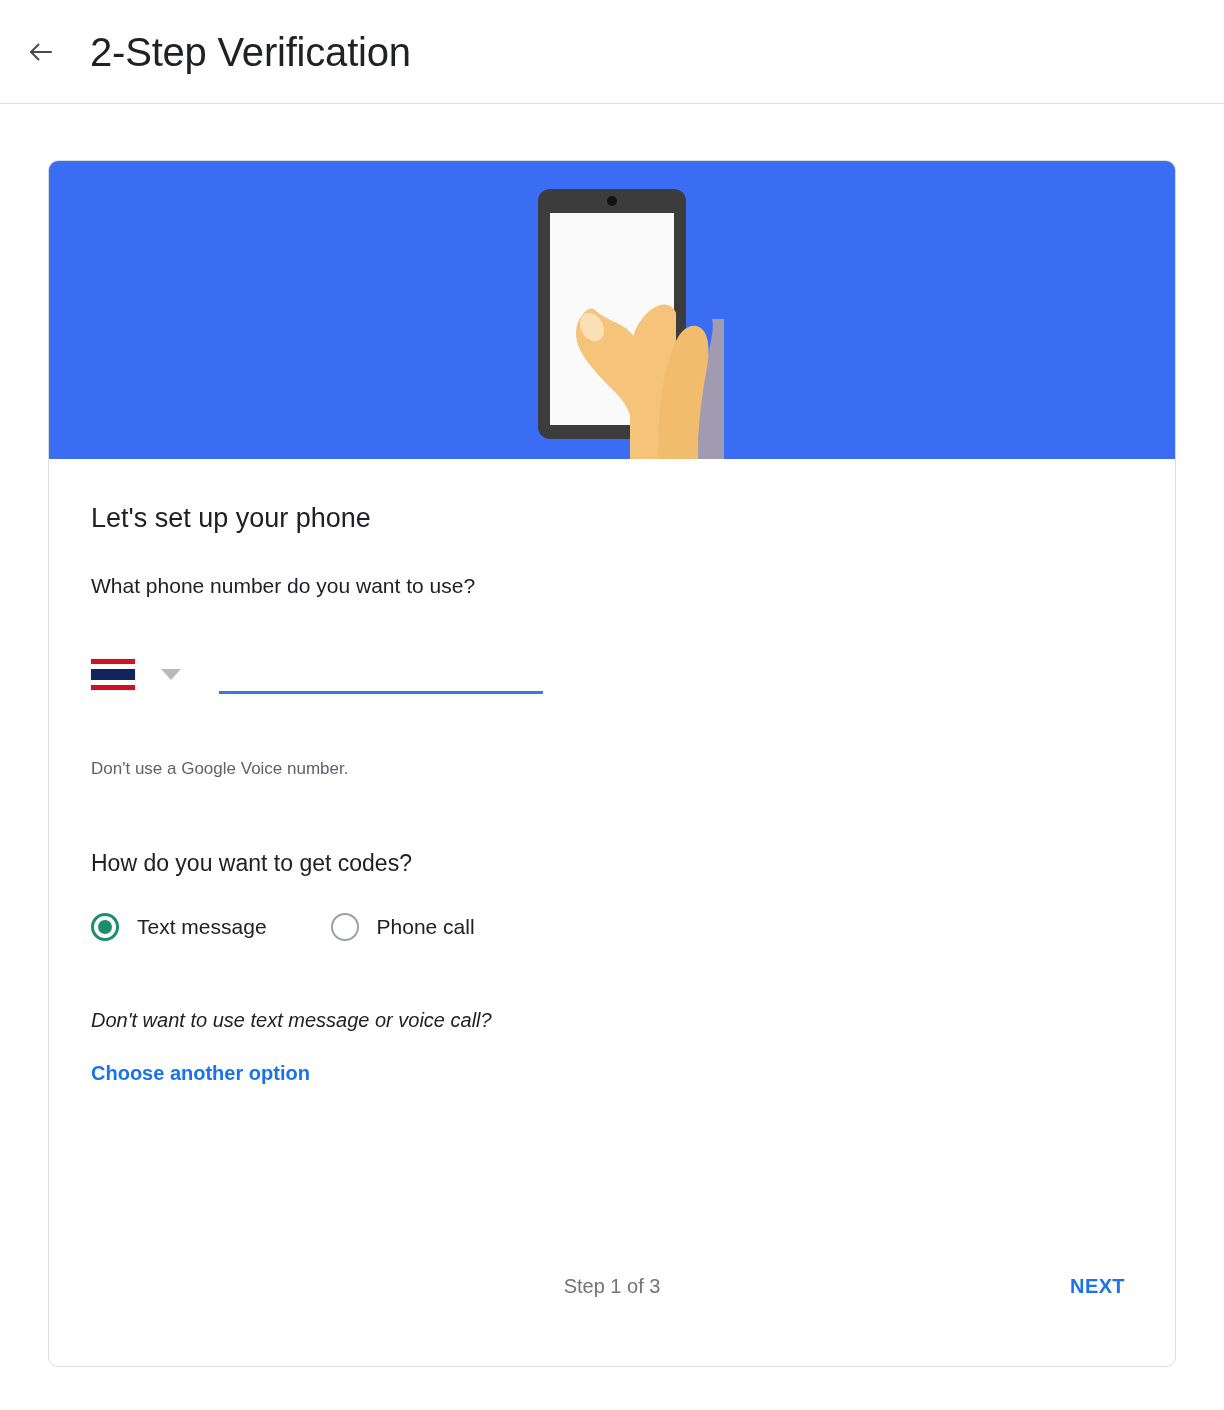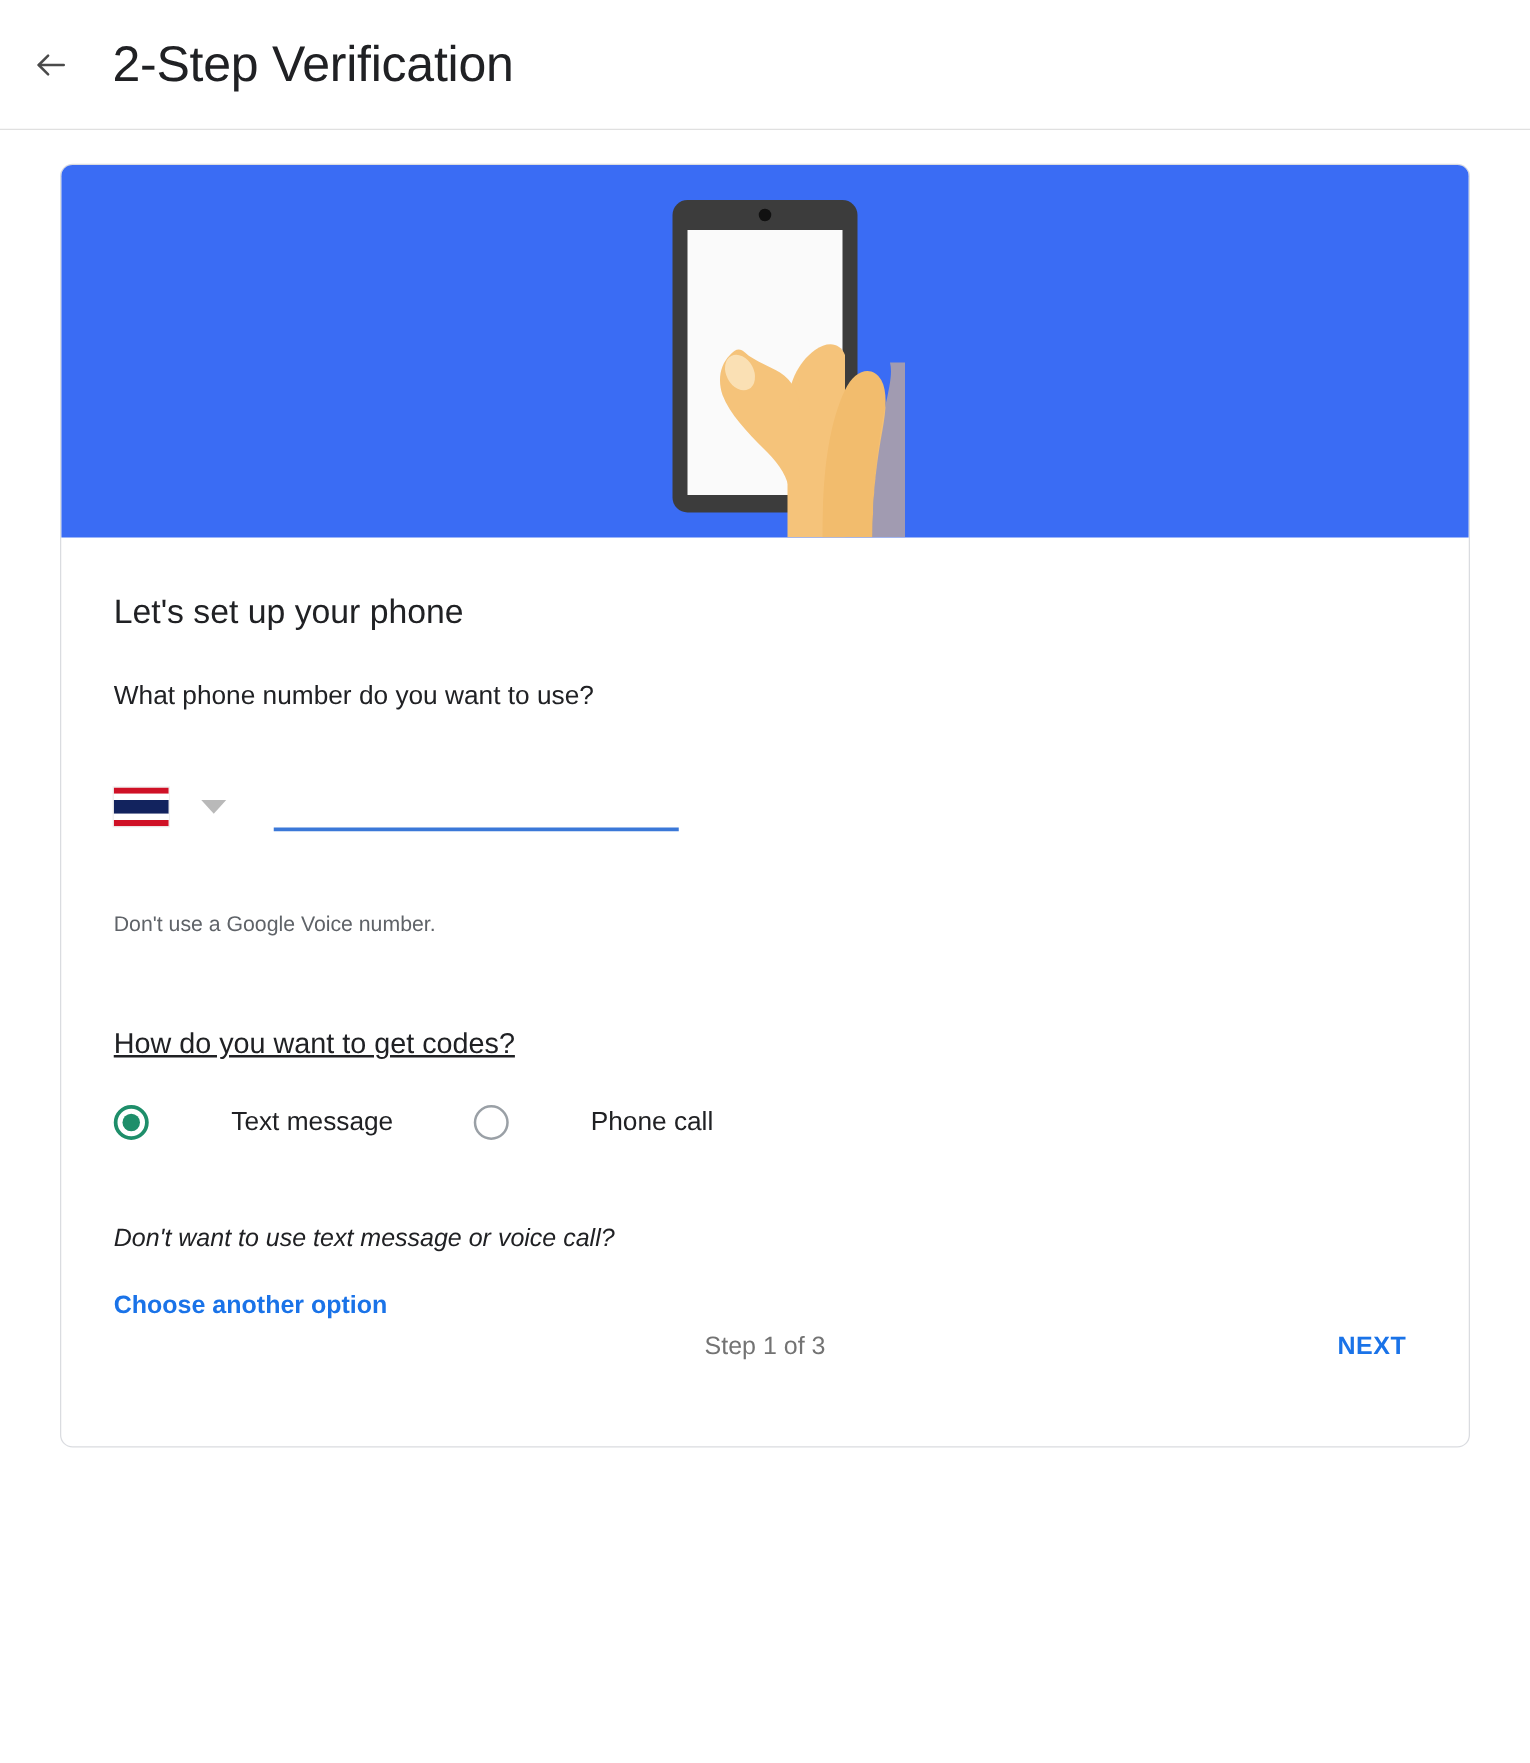--- a/index.html
+++ b/index.html
@@ -43,23 +43,23 @@
     margin-left: 26px;
     color: #202124;
     line-height: 1;
     white-space: nowrap;
   }
 
   
   .card {
     position: absolute;
     left: 48px;
-    top: 131px;
+    top: 160px;
     width: 1128px;
-    height: 1027px;
+    height: 1207px;
     background: #ffffff;
     border: 1px solid #dadce0;
     border-radius: 10px;
     overflow: hidden;
   }
 
   
   .hero {
     position: relative;
     height: 298px;
@@ -144,34 +144,32 @@
     color: #5f6368;
     line-height: 34px;
   }
   .helper div { white-space: nowrap; }
 
   h3.codes-title {
     font-size: 23px;
     font-weight: 400;
     color: #202124;
     margin: 64px 0 0 0;
-    text-decoration: underline;
   }
 
   .radio-row {
     display: flex;
     align-items: center;
     margin-top: 36px;
   }
   .radio-option {
     display: flex;
     align-items: center;
     cursor: pointer;
     margin-right: 64px;
-    gap: 48px;
   }
   .radio {
     width: 28px;
     height: 28px;
     border-radius: 50%;
     border: 2px solid #9aa0a6;
     position: relative;
     flex: 0 0 auto;
   }
   .radio.checked { border-color: #1e8e6a; border-width: 3px; }

